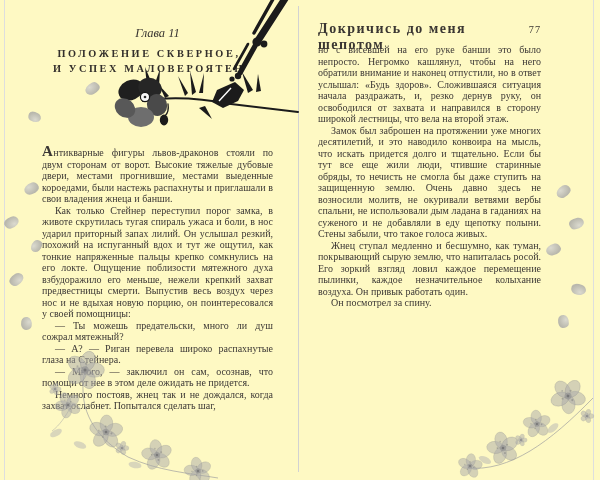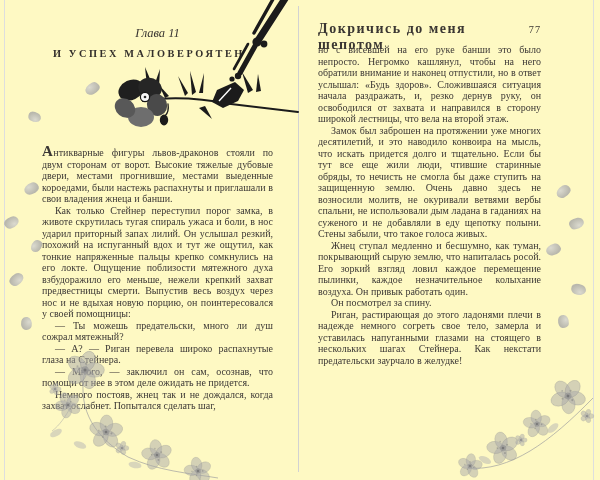--- a/index.html
+++ b/index.html
@@ -72,20 +72,21 @@
         <circle cx="1" cy="-5" r="0.9" fill="#7a7a7a" opacity="0.5"></circle>
         <circle cx="-6" cy="-3" r="0.8" fill="#858585" opacity="0.45"></circle>
       </g>
       <ellipse id="gleaf" rx="6.5" ry="3.2" fill="#b3b3b3" opacity="0.5"></ellipse>
     </defs>
   </svg>
 
   <section>
     <div class="chapter-label">Глава 11</div>
     <div class="chapter-title">
+      <div>ПОЛОЖЕНИЕ СКВЕРНОЕ,</div>
       <div>И УСПЕХ МАЛОВЕРОЯТЕН</div>
     </div>
 
     <svg class="deco" style="left:105px; top:0;" width="200" height="150" viewBox="0 0 200 150">
       <g stroke="#1b1b1b" stroke-linecap="round" fill="none">
         <line x1="183" y1="-6" x2="154" y2="39" stroke-width="7"></line>
         <line x1="172" y1="-8" x2="149" y2="33" stroke-width="3.4"></line>
         <line x1="150" y1="46" x2="135" y2="73" stroke-width="5.2"></line>
         <line x1="143" y1="44" x2="129" y2="69" stroke-width="2.6"></line>
         <path d="M38,101 C70,95 100,99 126,104 L193,112" stroke-width="2"></path>
@@ -133,21 +134,20 @@
   <section>
     <div class="running-row">
       <span class="running-head">Докричись до меня шепотом</span>
       <span class="page-number">77</span>
     </div>
     <div class="body-text right-body">
       <p class="flush">но с висевшей на его руке банши это было непросто. Негромко кашлянул, чтобы на него обратили внимание и наконец отпустили, но в ответ услышал: «Будь здоров». Сложившаяся ситуация начала раздражать, и, резко дернув руку, он освободился от захвата и направился в сторону широкой лестницы, что вела на второй этаж.</p>
       <p>Замок был заброшен на протяжении уже многих десятилетий, и это наводило конвоира на мысль, что искать придется долго и тщательно. Если бы тут все еще жили люди, чтившие старинные обряды, то нечисть не смогла бы даже ступить на защищенную землю. Очень давно здесь не возносили молитв, не окуривали ветвями вербы спальни, не использовали дым ладана в гаданиях на суженого и не добавляли в еду щепотку полыни. Стены забыли, что такое голоса живых.</p>
       <p>Жнец ступал медленно и бесшумно, как туман, покрывающий сырую землю, что напиталась росой. Его зоркий взгляд ловил каждое перемещение пылинки, каждое незначительное колыхание воздуха. Он привык работать один.</p>
       <p>Он посмотрел за спину.</p>
-      <p>Риган, растирающая до этого ладонями плечи в надежде немного согреть свое тело, замерла и уставилась напуганными глазами на стоящего в нескольких шагах Стейнера. Как некстати предательски заурчало в желудке!</p>
     </div>
   </section>
 
   <div class="petal" style="left:85px; top:83px; transform:rotate(-25deg);"></div>
   <div class="petal" style="left:28px; top:112px; transform:rotate(210deg); width:13px; height:10px;"></div>
 
   <div class="petal" style="left:24px; top:183px; transform:rotate(-20deg);"></div>
   <div class="petal" style="left:4px;  top:217px; transform:rotate(160deg);"></div>
   <div class="petal" style="left:30px; top:241px; transform:rotate(-45deg); width:13px; height:10px;"></div>
   <div class="petal" style="left:9px;  top:274px; transform:rotate(150deg);"></div>

